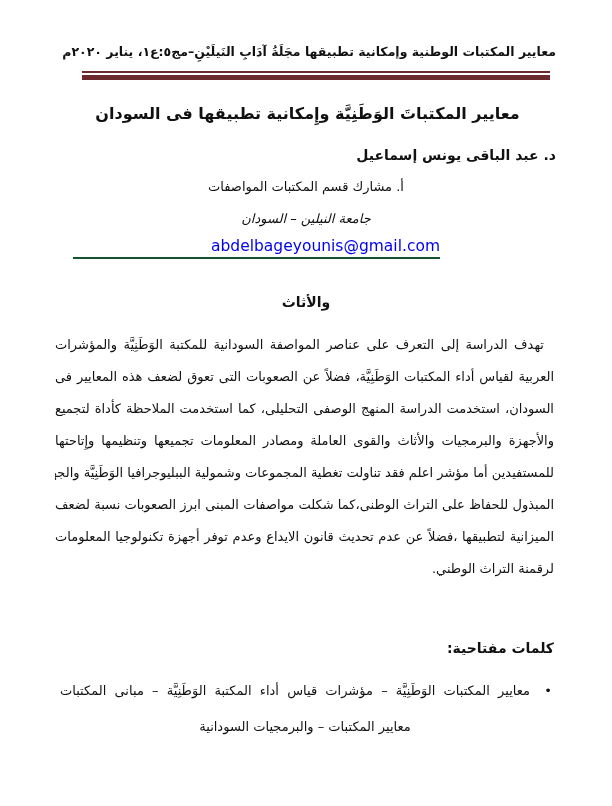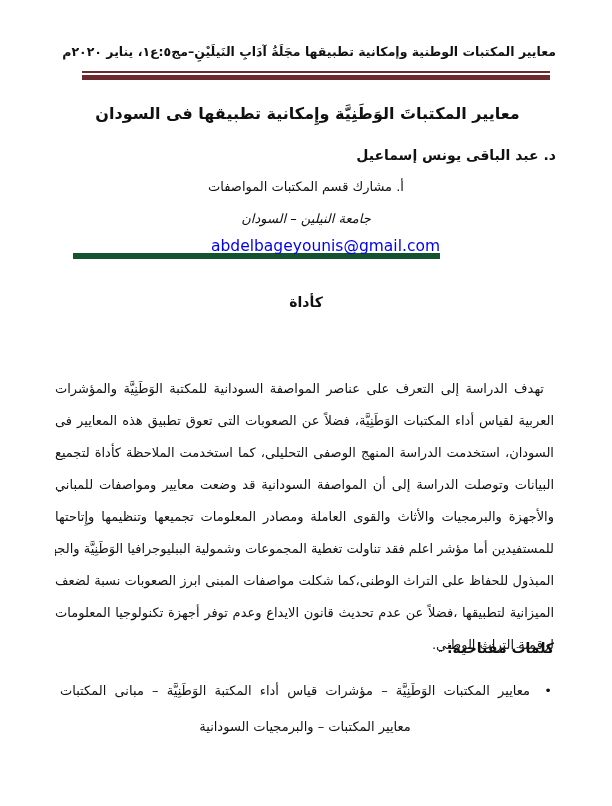--- a/index.html
+++ b/index.html
@@ -59,21 +59,21 @@
     text-align: center;
     font-size: 13px;
     font-style: italic;
   }
   .email-wrap {
     position: absolute;
     top: 234px;
     left: 73px;
     width: 367px;
     height: 25px;
-    border-bottom: 6px solid #14532d;
+    border-bottom: 2px solid #14532d;
     direction: ltr;
     text-align: right;
   }
   .email-wrap a {
     color: #0000ee;
     text-decoration: none;
     font-size: 15.5px;
     line-height: 25px;
     cursor: pointer;
   }
@@ -90,21 +90,21 @@
     font-size: 13px;
   }
   .abstract .line {
     height: 32px;
     line-height: 32px;
     text-align: justify;
     text-align-last: justify;
     white-space: nowrap;
     overflow: hidden;
   }
-  .abstract .line.first { padding-right: 10px; margin-top: 44px; }
+  .abstract .line.first { padding-right: 10px; }
   .abstract .line.last  { text-align: center; text-align-last: right; }
   .keywords-heading {
     position: absolute;
     top: 640px; right: 58px; left: 56px;
     text-align: right;
     font-weight: bold;
     font-size: 14px;
   }
   .kw-line1 {
     position: absolute;
@@ -152,27 +152,26 @@
   <h1 class="article-title">معايير المكتباتَ الوَطَنِيَّة وإِمكانية تطبيقها فى السودان</h1>
 
   <div class="author-name">د. عبد الباقى يونس إسماعيل</div>
   <div class="author-position">أ. مشارك قسم المكتبات المواصفات</div>
   <div class="affiliation">جامعة النيلين – السودان</div>
 
   <div class="email-wrap">
     <a>abdelbageyounis@gmail.com</a>
   </div>
 
-  <div class="abstract-heading">كأداة</div>
+  <div class="abstract-heading">والأثاث</div>
 
   <div class="abstract">
     <div class="line first">تهدف الدراسة إلى التعرف على عناصر المواصفة السودانية للمكتبة الوَطَنِيَّة والمؤشرات</div>
-    <div class="line">العربية لقياس أداء المكتبات الوَطَنِيَّة، فضلاً عن الصعوبات التى تعوق تطبيق هذه المعايير فى</div>
+    <div class="line">العربية لقياس أداء المكتبات الوَطَنِيَّة، فضلاً عن الصعوبات التى تعوق لضعف هذه المعايير فى</div>
     <div class="line">السودان، استخدمت الدراسة المنهج الوصفى التحليلى، كما استخدمت الملاحظة كأداة لتجميع</div>
-    <div class="line">البيانات وتوصلت الدراسة إلى أن المواصفة السودانية قد وضعت معايير ومواصفات للمباني</div>
     <div class="line">والأجهزة والبرمجيات والأثاث والقوى العاملة ومصادر المعلومات تجميعها وتنظيمها وإِتاحتها</div>
     <div class="line">للمستفيدين أما مؤشر اعلم فقد تناولت تغطية المجموعات وشمولية الببليوجرافيا الوَطَنِيَّة والجهد</div>
     <div class="line">المبذول للحفاظ على التراث الوطنى،كما شكلت مواصفات المبنى ابرز الصعوبات نسبة لضعف</div>
     <div class="line">الميزانية لتطبيقها ،فضلاً عن عدم تحديث قانون الايداع وعدم توفر أجهزة تكنولوجيا المعلومات</div>
     <div class="line last">لرقمنة التراث الوطني.</div>
   </div>
 
   <div class="keywords-heading">كلمات مفتاحية:</div>
 
   <div class="kw-line1">

